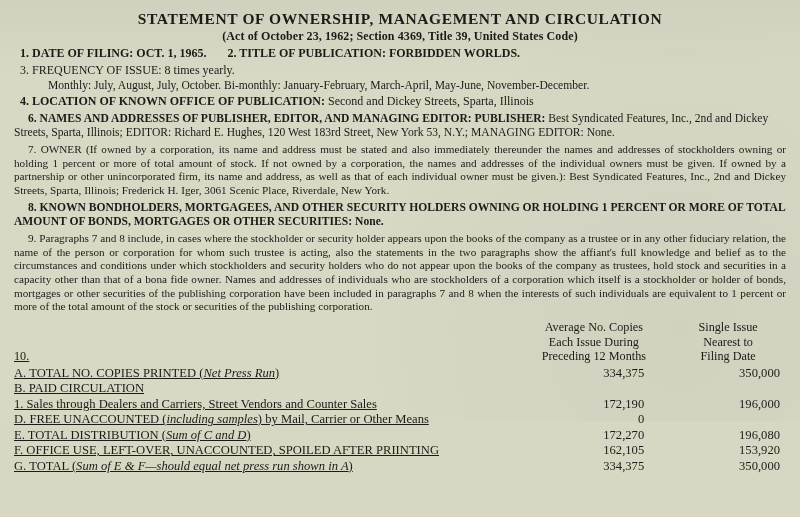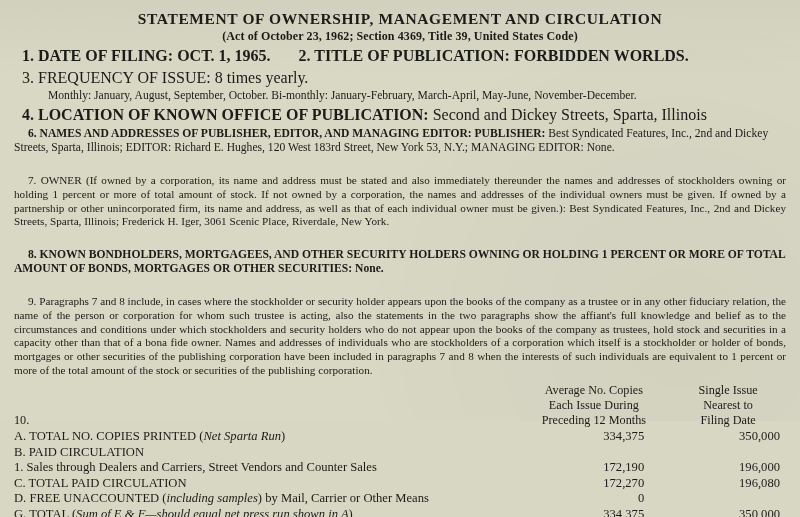--- a/index.html
+++ b/index.html
@@ -32,37 +32,37 @@
     line-height: 1.15;
   }
   .hdr-sub {
     text-align: center;
     font-size: 12px;
     font-weight: bold;
     margin-top: 1px;
     letter-spacing: 0.1px;
   }
   .line {
-    font-size: 16px;
+    font-size: 12px;
     line-height: 1.28;
     margin-top: 2px;
   }
   .b { font-weight: bold; }
   .i { font-style: italic; }
   .small {
     font-size: 11.6px;
     line-height: 1.22;
   }
   .tiny {
     font-size: 11.2px;
     line-height: 1.22;
     text-align: justify;
   }
   .para {
-    margin-top: 19px;
+    margin-top: 3px;
   }
   .indent {
     text-indent: 14px;
   }
   .freq-sub {
     font-size: 11.6px;
     margin-left: 34px;
     margin-top: 0px;
     line-height: 1.2;
   }
@@ -70,21 +70,21 @@
   .stats {
     margin-top: 6px;
     width: 100%;
     border-collapse: collapse;
     font-size: 12.6px;
   }
   .stats td {
     padding: 0 0 0.5px 0;
     vertical-align: bottom;
   }
-  .col-label { width: 66%; }
+  .col-label { width: 66%; text-decoration: underline; }
   .col-avg {
     width: 19%;
     text-align: right;
     padding-right: 26px !important;
   }
   .col-single {
     width: 15%;
     text-align: right;
     padding-right: 6px !important;
   }
@@ -126,21 +126,21 @@
     <span class="b">OCT. 1, 1965.</span>
     &nbsp;&nbsp;&nbsp;&nbsp;&nbsp;
     <span class="b">2. TITLE OF PUBLICATION:</span>
     <span class="b">FORBIDDEN WORLDS.</span>
   </div>
 
   <div class="line">
     &nbsp;&nbsp;<span>3. FREQUENCY OF ISSUE:</span>
     <span>8 times yearly.</span>
   </div>
-  <div class="freq-sub">Monthly: January, August, September, October. Bi-monthly: January-February, March-April, May-June, November-December.</div>
+  <div class="freq-sub">Monthly: July, August, July, October. Bi-monthly: January-February, March-April, May-June, November-December.</div>
 
   <div class="line">
     &nbsp;&nbsp;<span class="b">4. LOCATION OF KNOWN OFFICE OF PUBLICATION:</span>
     <span>Second and Dickey Streets, Sparta, Illinois</span>
   </div>
 
 
   <div class="line small indent">
     <span class="b">6. NAMES AND ADDRESSES OF PUBLISHER, EDITOR, AND MANAGING EDITOR: PUBLISHER:</span>
     <span>Best Syndicated Features, Inc., 2nd and Dickey Streets, Sparta, Illinois; EDITOR: Richard E. Hughes, 120 West 183rd Street, New York 53, N.Y.; MANAGING EDITOR: None.</span>
@@ -162,51 +162,56 @@
         <div>Preceding 12 Months</div>
       </td>
       <td class="col-single colhead single">
         <div>Single Issue</div>
         <div>Nearest to</div>
         <div>Filing Date</div>
       </td>
     </tr>
 
     <tr>
-      <td class="col-label"><span>A. TOTAL NO. COPIES PRINTED (</span><span class="i">Net Sparta Run</span><span>)</span></td>
+      <td class="col-label"><span>A. TOTAL NO. COPIES PRINTED (</span><span class="i">Net Press Run</span><span>)</span></td>
       <td class="col-avg">334,375</td>
       <td class="col-single">350,000</td>
     </tr>
 
     <tr>
       <td class="col-label">B. PAID CIRCULATION</td>
       <td class="col-avg"></td>
       <td class="col-single"></td>
     </tr>
 
     <tr>
       <td class="col-label sub-item">1. Sales through Dealers and Carriers, Street Vendors and Counter Sales</td>
       <td class="col-avg">172,190</td>
       <td class="col-single">196,000</td>
     </tr>
 
 
-    <tr>
-      <td class="col-label">C. TOTAL PAID CIRCULATION</td>
-      <td class="col-avg">172,270</td>
-      <td class="col-single">196,080</td>
-    </tr>
 
     <tr>
       <td class="col-label"><span>D. FREE UNACCOUNTED (</span><span class="i">including samples</span><span>) by Mail, Carrier or Other Means</span></td>
       <td class="col-avg">0</td>
       <td class="col-single"></td>
     </tr>
 
-
+    <tr>
+      <td class="col-label"><span>E. TOTAL DISTRIBUTION (</span><span class="i">Sum of C and D</span><span>)</span></td>
+      <td class="col-avg">172,270</td>
+      <td class="col-single">196,080</td>
+    </tr>
+
+    <tr>
+      <td class="col-label">F. OFFICE USE, LEFT-OVER, UNACCOUNTED, SPOILED AFTER PRIINTING</td>
+      <td class="col-avg">162,105</td>
+      <td class="col-single">153,920</td>
+    </tr>
 
     <tr>
       <td class="col-label"><span>G. TOTAL (</span><span class="i">Sum of E &amp; F—should equal net press run shown in A</span><span>)</span></td>
       <td class="col-avg">334,375</td>
       <td class="col-single">350,000</td>
     </tr>
   </tbody>
     </table>
 
   <div class="grain"></div>

